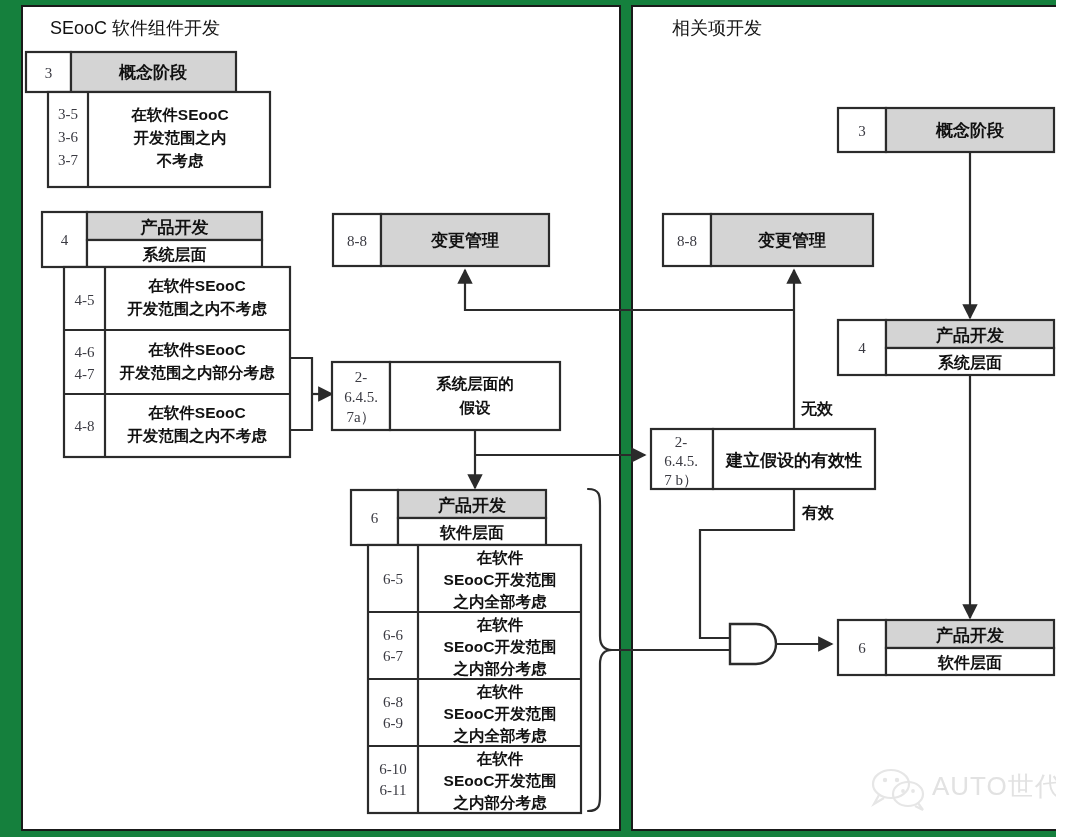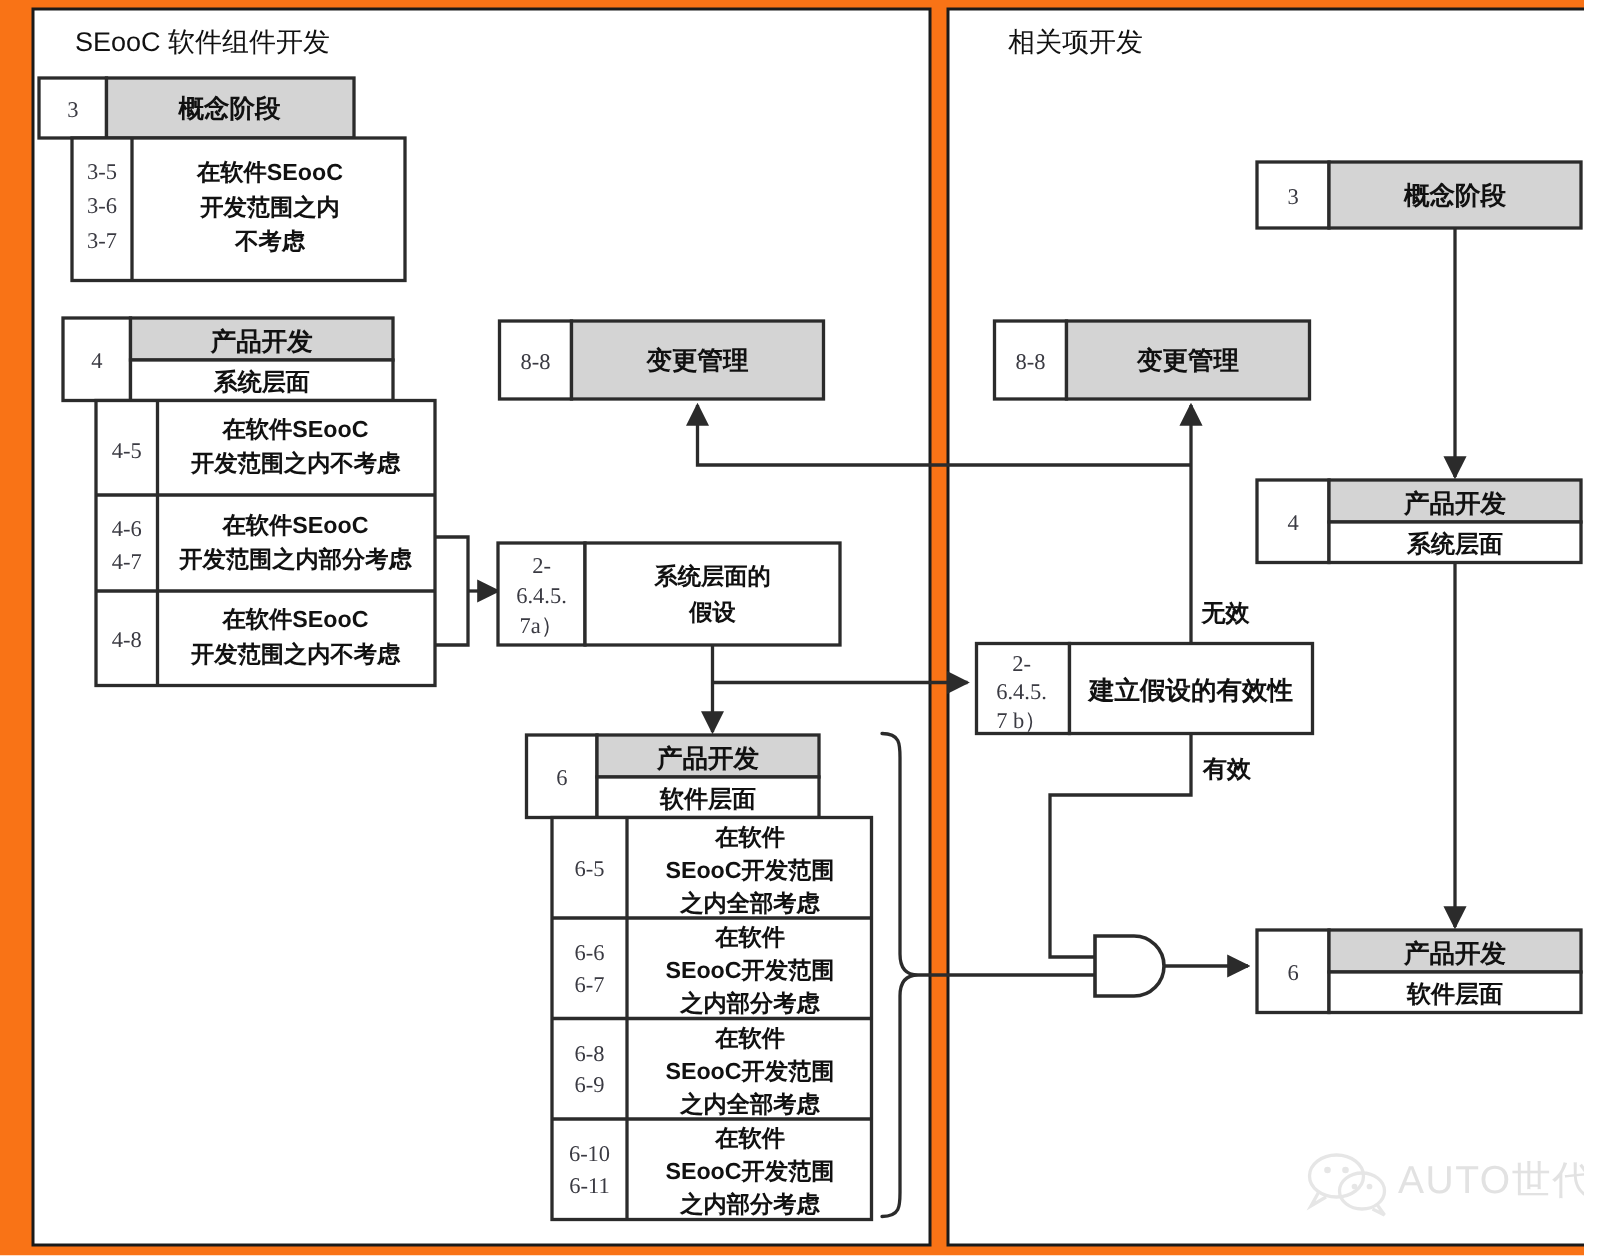--- a/index.html
+++ b/index.html
@@ -4,21 +4,21 @@
 <style>
   html, body {
     margin: 0;
     padding: 0;
     background: #ffffff;
   }
   #stage {
     position: relative;
     width: 1056px;
     height: 837px;
-    background: #f97316;
+    background: #15803d;
     font-family: "Liberation Sans", "DejaVu Sans", sans-serif;
     overflow: hidden;
   }
   svg.diagram {
     position: absolute;
     left: 0;
     top: 0;
     width: 1080px;
     height: 837px;
   }

